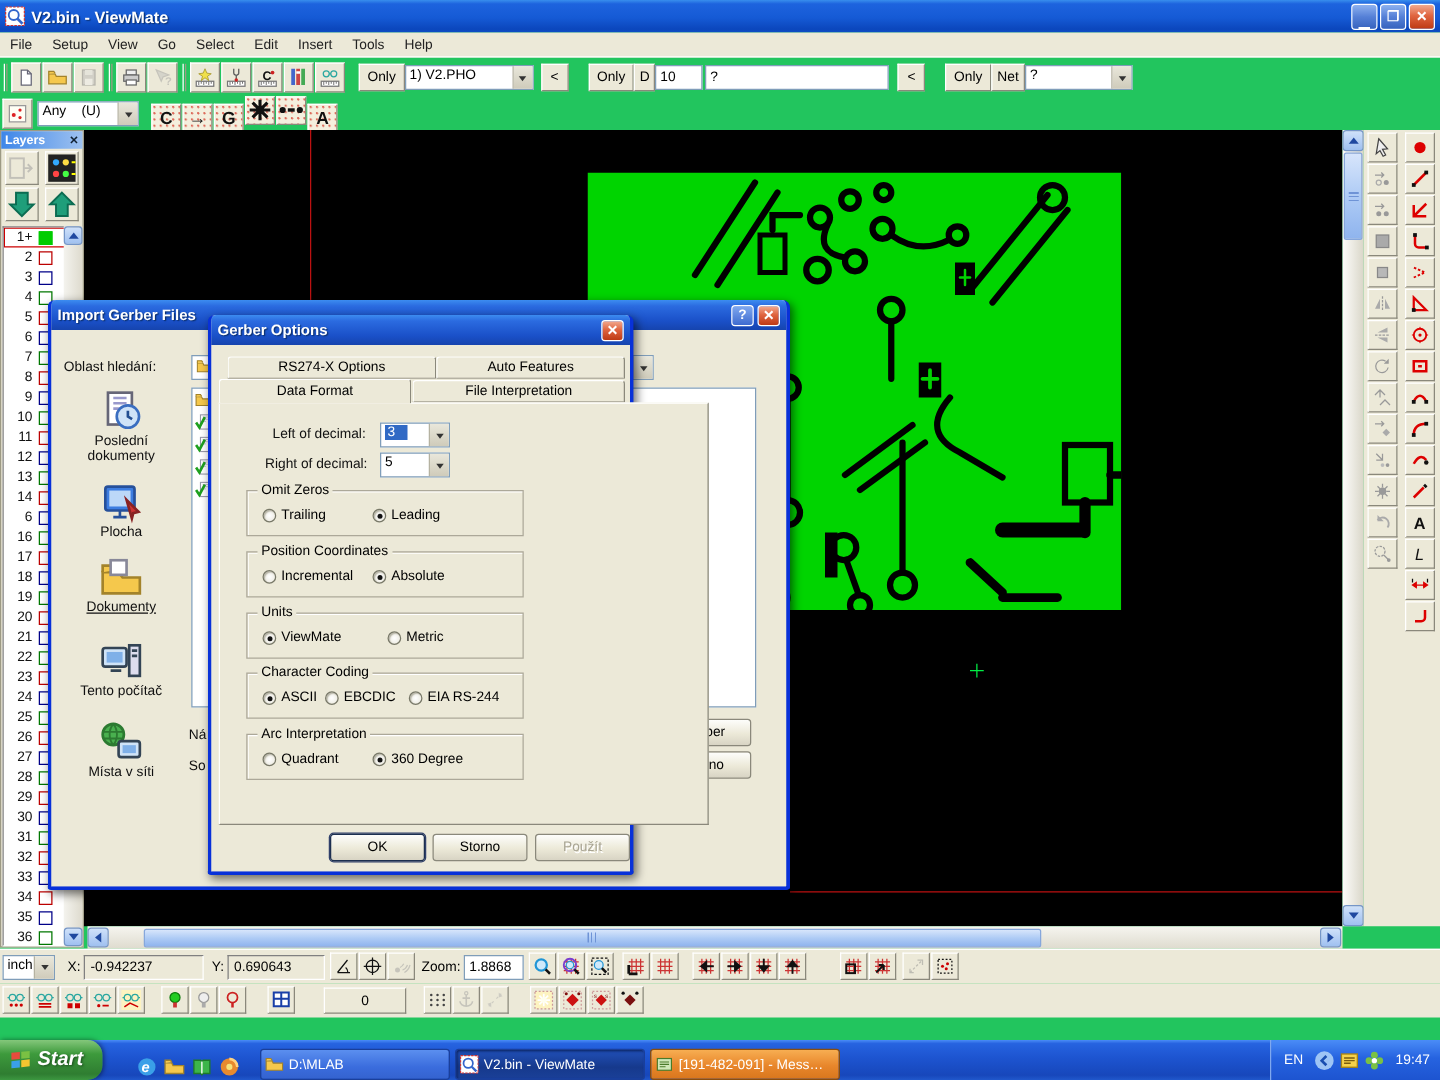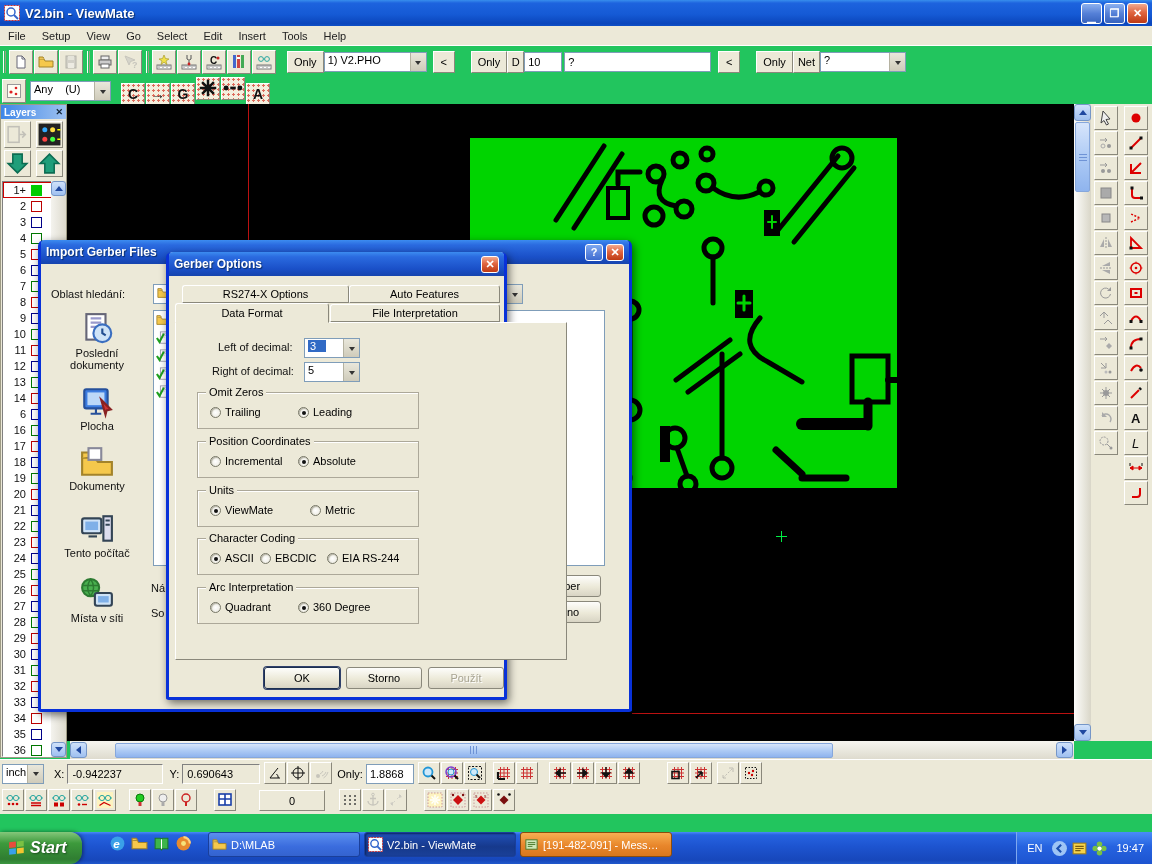--- a/index.html
+++ b/index.html
@@ -95,21 +95,21 @@
   #status2 { position:absolute; left:0; top:787px; width:1152px; height:27px; display:flex; align-items:center;
     background:#ECE9D8; padding-left:2px; }
   .st-label { font-size:11px; margin:0 3px; }
   .valbox { height:20px; border:1px solid; border-color:#808080 #fff #fff #808080; background:#ECE9D8;
     font-size:11px; padding:1px 4px; display:inline-flex; align-items:center; }
   .counterbox { width:66px; height:21px; border:1px solid; border-color:#FFFFFF #8A887B #8A887B #FFFFFF;
     display:inline-flex; align-items:center; justify-content:center; font-size:11px; }
 
   
   #taskbar { position:absolute; left:0; top:832px; width:1152px; height:32px;
-    background:linear-gradient(180deg,#4A8CF7 0%,#2663E0 9%,#1D54D0 45%,#1747BB 88%,#2058CC 100%); display:flex; align-items:flex-start; }
+    background:linear-gradient(180deg,#4A8CF7 0%,#2663E0 9%,#1D54D0 45%,#1747BB 88%,#2058CC 100%); display:flex; align-items:flex-end; }
   #start-btn { height:32px; width:82px; border-radius:0 12px 12px 0;
     background:linear-gradient(180deg,#84C77B 0%,#3D9A3C 35%,#2F7D31 85%,#3C9740 100%);
     box-shadow:1px 0 4px rgba(0,0,0,.5); display:flex; align-items:center; padding-left:8px; border:none; }
   #start-btn .s-label { color:#fff; font-size:16px; font-weight:bold; font-style:italic; margin-left:4px; text-shadow:1px 1px 2px #1c4d1e; }
   .ql-btn { width:22px; height:22px; display:flex; align-items:center; justify-content:center; background:transparent; border:none; }
   .ql-btn svg { width:17px; height:17px; }
   .task-btn { height:25px; width:152px; margin-left:4px; border-radius:3px; display:flex; align-items:center; gap:4px;
     font-size:11px; color:#fff; padding:0 3px; border:1px solid #1a3f9a; overflow:hidden; white-space:nowrap; }
   .task-btn svg { width:15px; height:15px; flex:0 0 15px; }
   .task-plain { background:linear-gradient(180deg,#5B8FEF,#3A6CDD 60%,#3463CF); }
@@ -782,21 +782,21 @@
           <svg viewBox="0 0 16 16" class="ic">
             <circle cx="8" cy="8" r="5" stroke="#111" fill="none"></circle>
             <path d="M8 1v14M1 8h14" stroke="#111"></path>
           </svg>
         </button><button class="sm-btn dis">
           <svg viewBox="0 0 16 16" class="ic">
             <circle cx="5" cy="11" r="2" fill="#999"></circle>
             <path d="M7 9q2-1 3-3M9 11q3-1 4-4M10.5 13q3.5-2 4.5-6" stroke="#999" fill="none"></path>
           </svg>
         </button></span>
-    <span class="st-label" style="margin-left:4px">Only:</span>
+    <span class="st-label" style="margin-left:4px">Zoom:</span>
     <input class="xp-input" style="width: 48px;" value="1.8868">
     <span style="margin-left:4px"><button class="sm-btn">
           <svg viewBox="0 0 16 16" class="ic">
             <circle cx="7" cy="7" r="4.5" stroke="#2196D6" stroke-width="1.8" fill="#cfe9fa"></circle>
             <path d="M10.5 10.5L14 14" stroke="#111" stroke-width="2"></path>
           </svg>
         </button><button class="sm-btn">
           <svg viewBox="0 0 16 16" class="ic">
             <path d="M2 4.5h12M2 8h12M2 11.5h12M4.5 2v12M8 2v12M11.5 2v12" stroke="#cc3333" stroke-width="1" fill="none"></path>
             <circle cx="7" cy="7" r="5" stroke="#7A3FD1" fill="none" stroke-width="1.5"></circle>
@@ -1011,21 +1011,21 @@
             <path d="M5 3h5M5 5h5M5 7h3" stroke="#99c"></path>
             <circle cx="10.5" cy="10" r="4.2" fill="#cfe3f7" stroke="#3a6ec0"></circle>
             <path d="M10.5 7.8v2.2l1.6 1" stroke="#234e90" fill="none"></path>
           </svg><span>Poslední dokumenty</span></div>
         <div class="place-item" style="top: 73px;"><svg viewBox="0 0 16 16">
             <rect x="2" y="2" width="11" height="9" rx="1" fill="#3d7de0" stroke="#26509a"></rect>
             <rect x="3.5" y="3.5" width="8" height="6" fill="#bcd8f8"></rect>
             <path d="M7.5 11v2M5 13.5h5" stroke="#26509a"></path>
             <path d="M10 7l4.5 4.5-2 .5-.5 2z" fill="#c33" stroke="#822"></path>
           </svg><span>Plocha</span></div>
-        <div class="place-item" style="top: 133px;"><svg viewBox="0 0 16 16">
+        <div class="place-item" style="top: 133px; text-decoration: underline;"><svg viewBox="0 0 16 16">
             <path d="M1 6h6l1.5 2H15v6H1z" fill="#f5c84c" stroke="#a3832a"></path>
             <path d="M1 6V3.5h5l1 1.5" fill="#f5c84c" stroke="#a3832a"></path>
             <rect x="4" y="1.5" width="6" height="5.5" fill="#fff" stroke="#889"></rect>
           </svg><span>Dokumenty</span></div>
         <div class="place-item" style="top: 200px;"><svg viewBox="0 0 16 16">
             <rect x="1" y="3" width="9" height="7" rx="1" fill="#cfe3f7" stroke="#345"></rect>
             <rect x="2.5" y="4.5" width="6" height="4" fill="#7fb0e8"></rect>
             <path d="M4 11.5h4" stroke="#345"></path>
             <rect x="11" y="2" width="4" height="11.5" fill="#dde" stroke="#345"></rect>
             <path d="M12 4h2M12 6h2" stroke="#345"></path>

